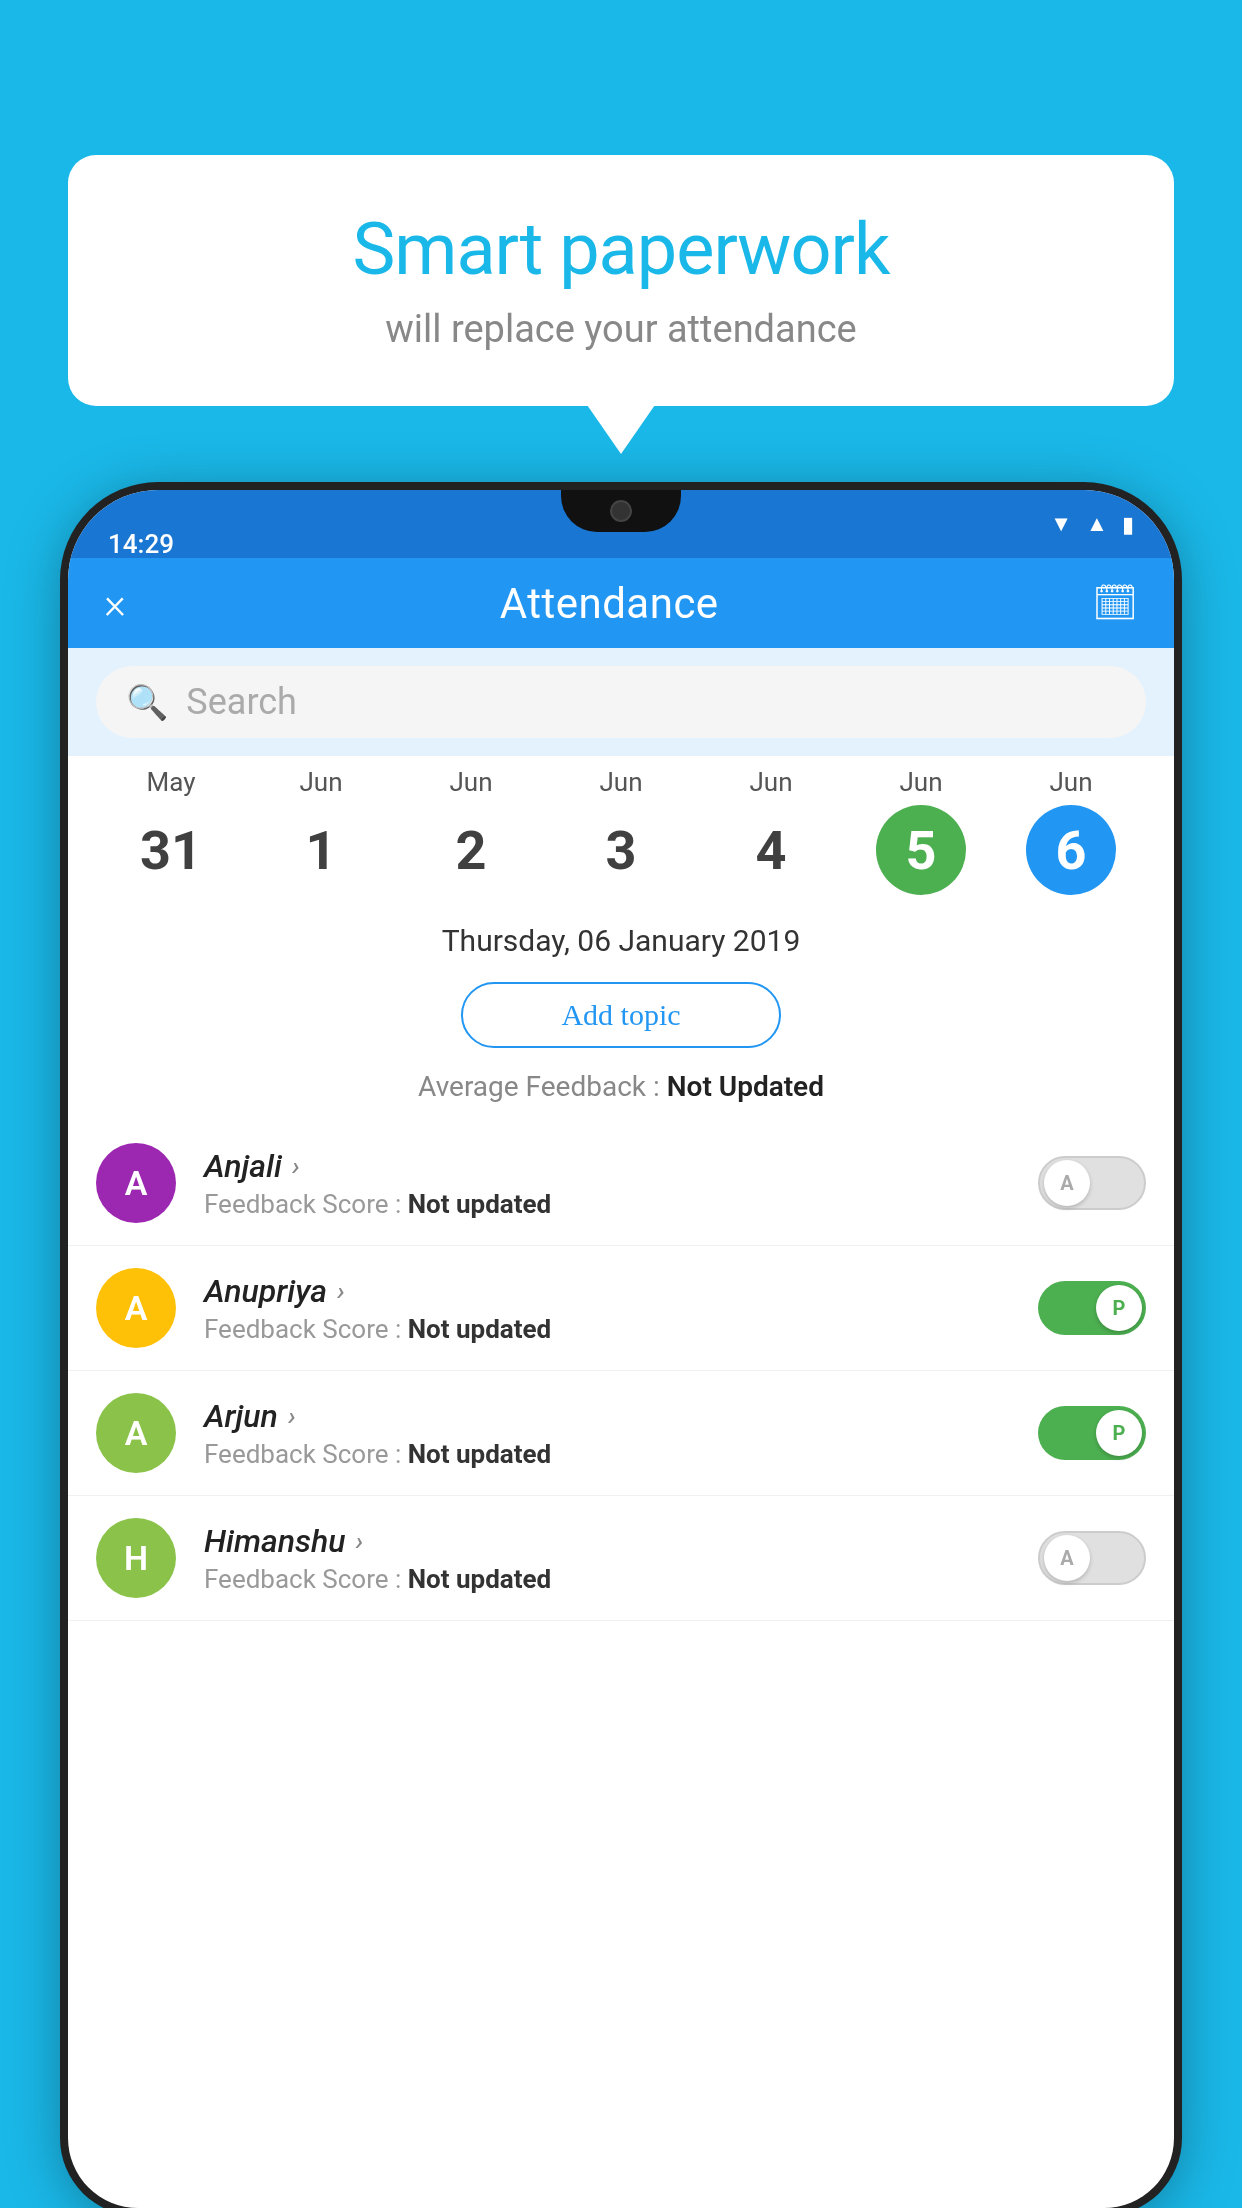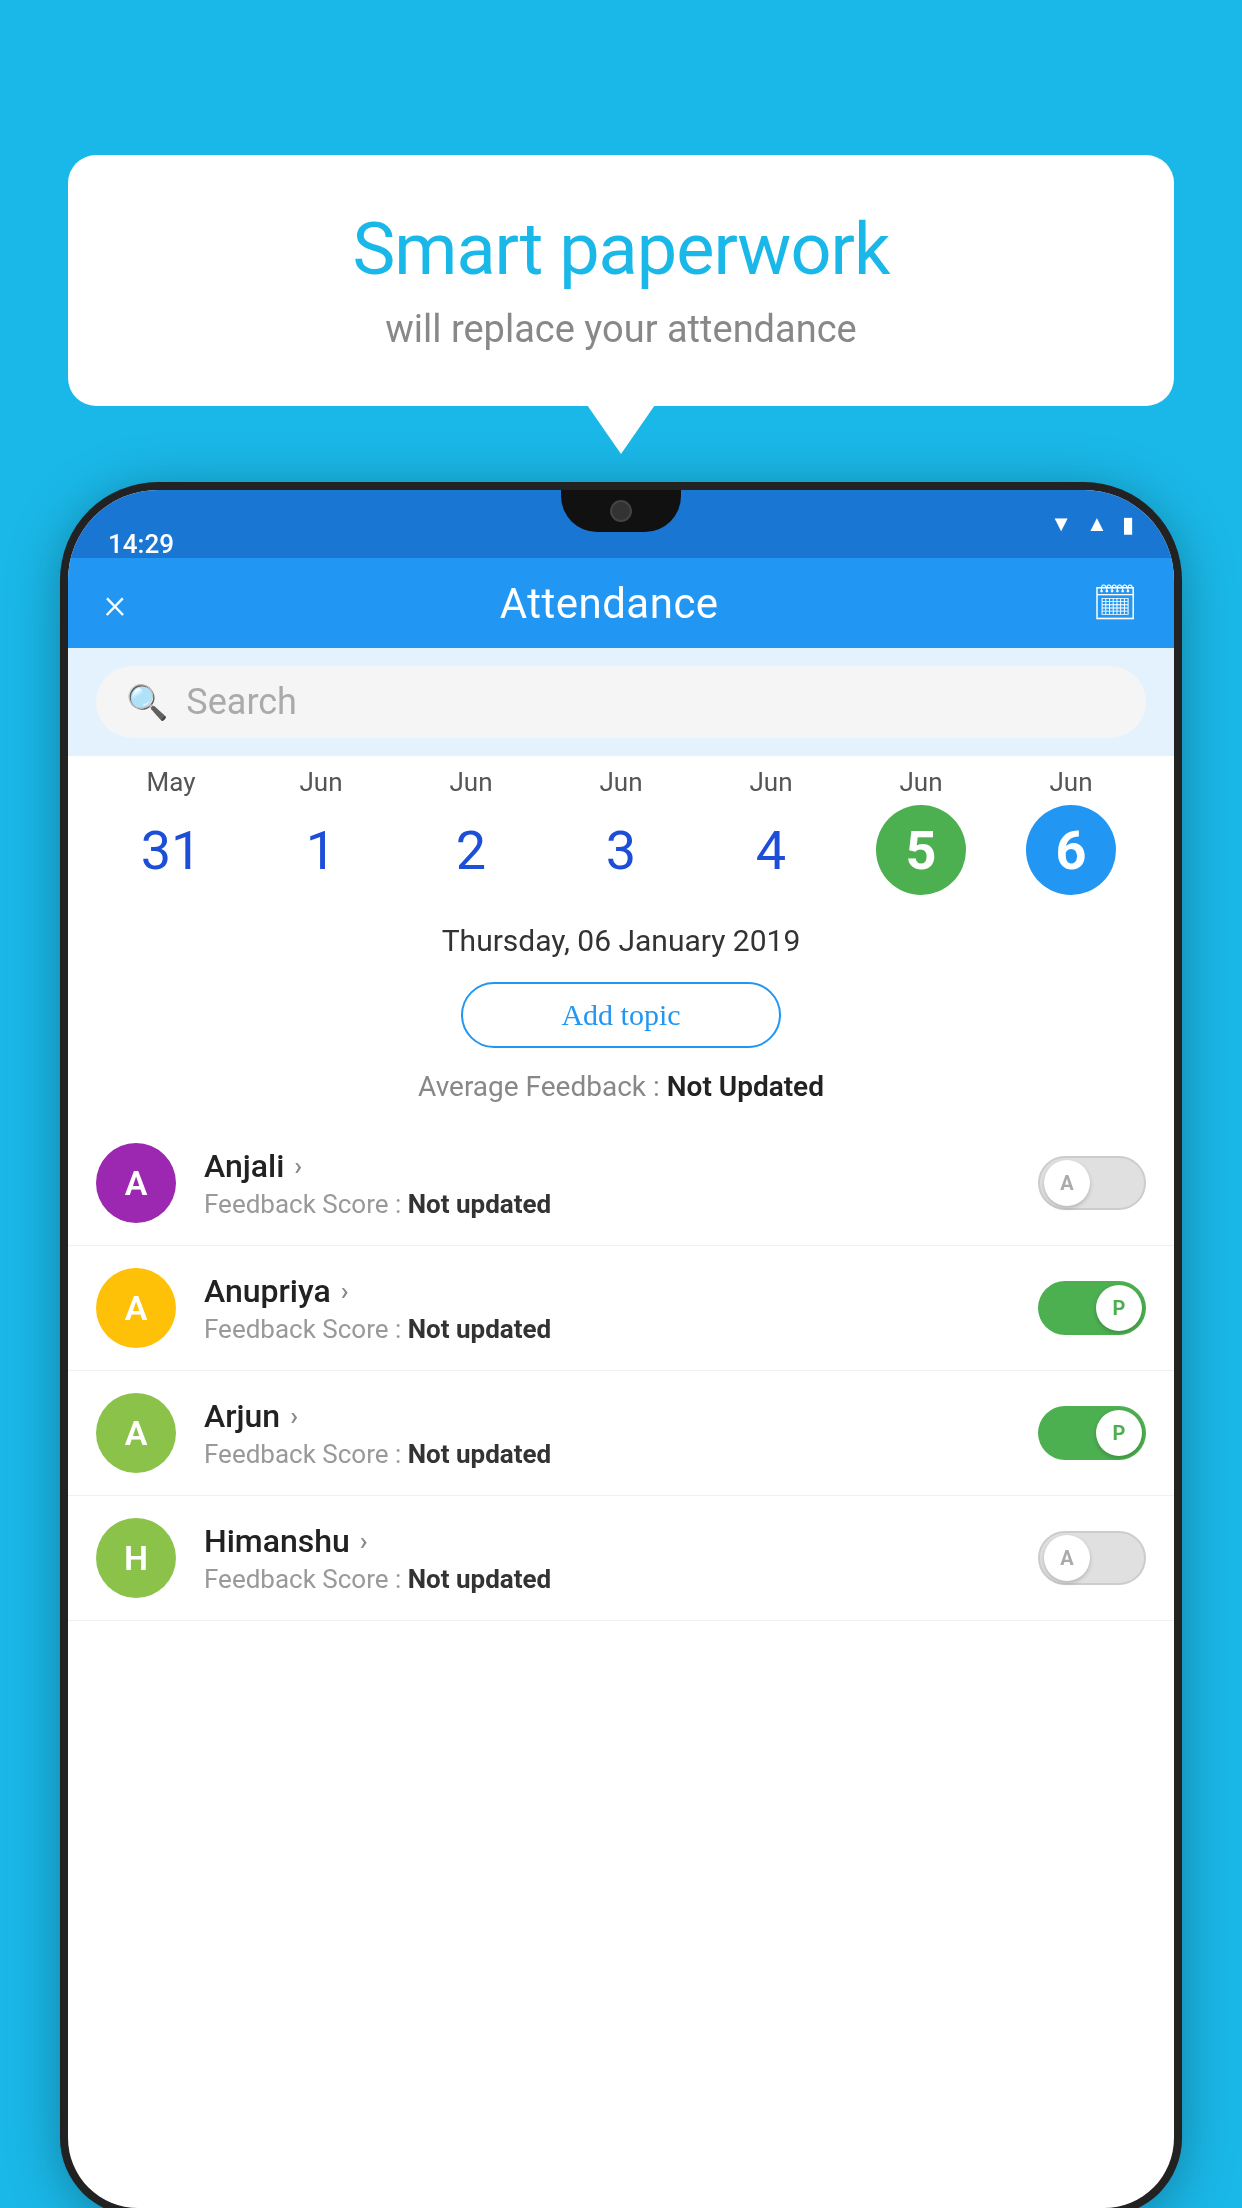--- a/index.html
+++ b/index.html
@@ -188,22 +188,22 @@
       min-width: 100px;
     }
     .cal-month {
       font-size: 26px;
       color: #555;
       font-weight: 400;
       text-transform: none;
     }
     .cal-date {
       font-size: 54px;
-      font-weight: 400;
-      color: #1d4ed8;
+      font-weight: 700;
+      color: #404040;
       width: 90px;
       height: 90px;
       display: flex;
       align-items: center;
       justify-content: center;
       border-radius: 50%;
     }
     .cal-date.today {
       background: #4caf50;
       color: #fff;
@@ -279,20 +279,21 @@
     .student-info {
       flex: 1;
     }
     .student-name {
       font-size: 32px;
       color: #222;
       font-weight: 500;
       display: flex;
       align-items: center;
       gap: 10px;
+      font-style: italic;
     }
     .chevron {
       color: #888;
       font-size: 26px;
     }
     .student-feedback {
       font-size: 26px;
       color: #999;
       margin-top: 4px;
     }

